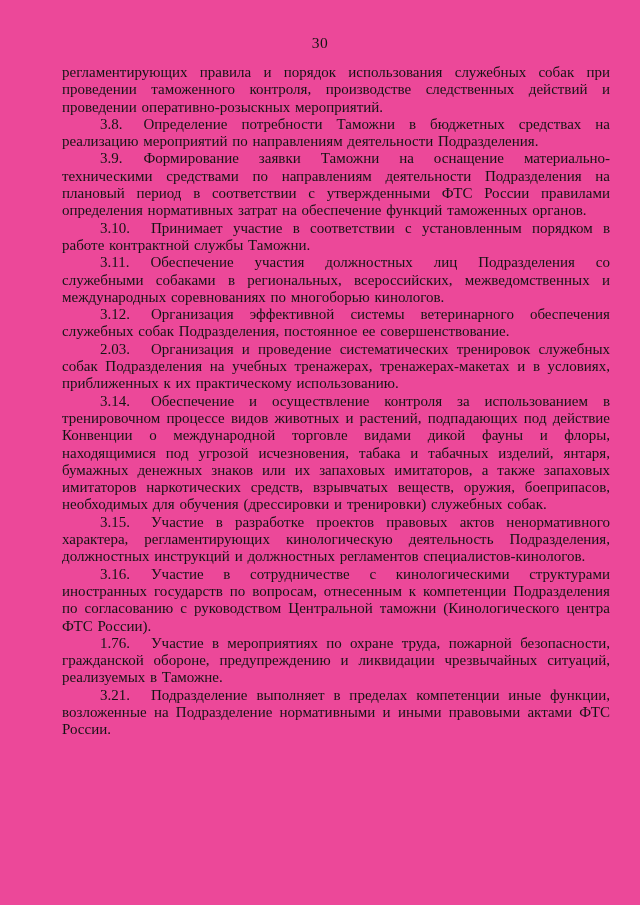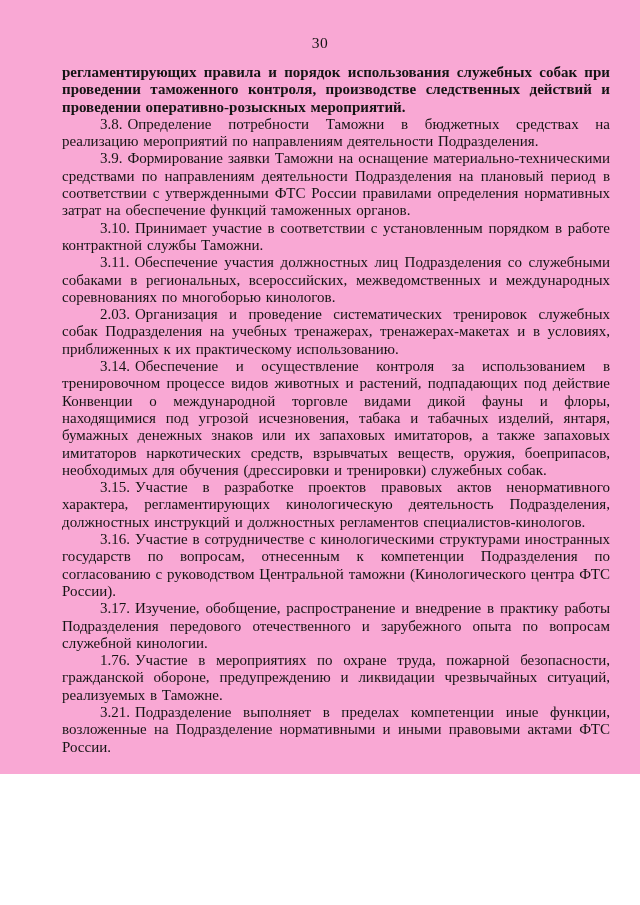--- a/index.html
+++ b/index.html
@@ -3,22 +3,22 @@
 <meta charset="utf-8">
 <style>
   html, body {
     margin: 0;
     padding: 0;
     background: #ffffff;
   }
   .page {
     position: relative;
     width: 640px;
-    height: 774px;
-    background: #f9a8d4;
+    height: 905px;
+    background: #ec4899;
     overflow: hidden;
     font-family: "Liberation Serif", serif;
     color: #141414;
     -webkit-font-smoothing: antialiased;
   }
   .page-number {
     padding-top: 35px;
     text-align: center;
     font-size: 15.5px;
     line-height: 16px;
@@ -32,42 +32,41 @@
   .content p {
     margin: 0;
     padding: 0;
     font-size: 15px;
     line-height: 17.3px;
     text-indent: 38px;
     word-spacing: 1px;
   }
   .content p.continuation {
     text-indent: 0;
-    font-weight: bold;
   }
   .paragraph-number {
-    margin-right: 5px;
+    margin-right: 21px;
   }
   .paragraph-number:empty {
     margin-right: 0;
     display: none;
   }
 </style>
 </head>
 <body>
 
 <div class="page">
   <div class="page-number">30</div>
   <div class="content">
       <p class="continuation"><span class="paragraph-text">регламентирующих правила и порядок использования служебных собак при проведении таможенного контроля, производстве следственных действий и проведении оперативно-розыскных мероприятий.</span></p>
       <p><span class="paragraph-number">3.8.</span><span class="paragraph-text">Определение потребности Таможни в бюджетных средствах на реализацию мероприятий по направлениям деятельности Подразделения.</span></p>
       <p><span class="paragraph-number">3.9.</span><span class="paragraph-text">Формирование заявки Таможни на оснащение материально-техническими средствами по направлениям деятельности Подразделения на плановый период в соответствии с утвержденными ФТС России правилами определения нормативных затрат на обеспечение функций таможенных органов.</span></p>
       <p><span class="paragraph-number">3.10.</span><span class="paragraph-text">Принимает участие в соответствии с установленным порядком в работе контрактной службы Таможни.</span></p>
       <p><span class="paragraph-number">3.11.</span><span class="paragraph-text">Обеспечение участия должностных лиц Подразделения со служебными собаками в региональных, всероссийских, межведомственных и международных соревнованиях по многоборью кинологов.</span></p>
+      <p><span class="paragraph-number">3.12.</span><span class="paragraph-text">Организация эффективной системы ветеринарного обеспечения служебных собак Подразделения, постоянное ее совершенствование.</span></p>
       <p><span class="paragraph-number">2.03.</span><span class="paragraph-text">Организация и проведение систематических тренировок служебных собак Подразделения на учебных тренажерах, тренажерах-макетах и в условиях, приближенных к их практическому использованию.</span></p>
       <p><span class="paragraph-number">3.14.</span><span class="paragraph-text">Обеспечение и осуществление контроля за использованием в тренировочном процессе видов животных и растений, подпадающих под действие Конвенции о международной торговле видами дикой фауны и флоры, находящимися под угрозой исчезновения, табака и табачных изделий, янтаря, бумажных денежных знаков или их запаховых имитаторов, а также запаховых имитаторов наркотических средств, взрывчатых веществ, оружия, боеприпасов, необходимых для обучения (дрессировки и тренировки) служебных собак.</span></p>
       <p><span class="paragraph-number">3.15.</span><span class="paragraph-text">Участие в разработке проектов правовых актов ненормативного характера, регламентирующих кинологическую деятельность Подразделения, должностных инструкций и должностных регламентов специалистов-кинологов.</span></p>
       <p><span class="paragraph-number">3.16.</span><span class="paragraph-text">Участие в сотрудничестве с кинологическими структурами иностранных государств по вопросам, отнесенным к компетенции Подразделения по согласованию с руководством Центральной таможни (Кинологического центра ФТС России).</span></p>
-      <p><span class="paragraph-number">3.17.</span><span class="paragraph-text">Изучение, обобщение, распространение и внедрение в практику работы Подразделения передового отечественного и зарубежного опыта по вопросам служебной кинологии.</span></p>
       <p><span class="paragraph-number">1.76.</span><span class="paragraph-text">Участие в мероприятиях по охране труда, пожарной безопасности, гражданской обороне, предупреждению и ликвидации чрезвычайных ситуаций, реализуемых в Таможне.</span></p>
       <p><span class="paragraph-number">3.21.</span><span class="paragraph-text">Подразделение выполняет в пределах компетенции иные функции, возложенные на Подразделение нормативными и иными правовыми актами ФТС России.</span></p>
     </div>
 </div>
 
 </body></html>

